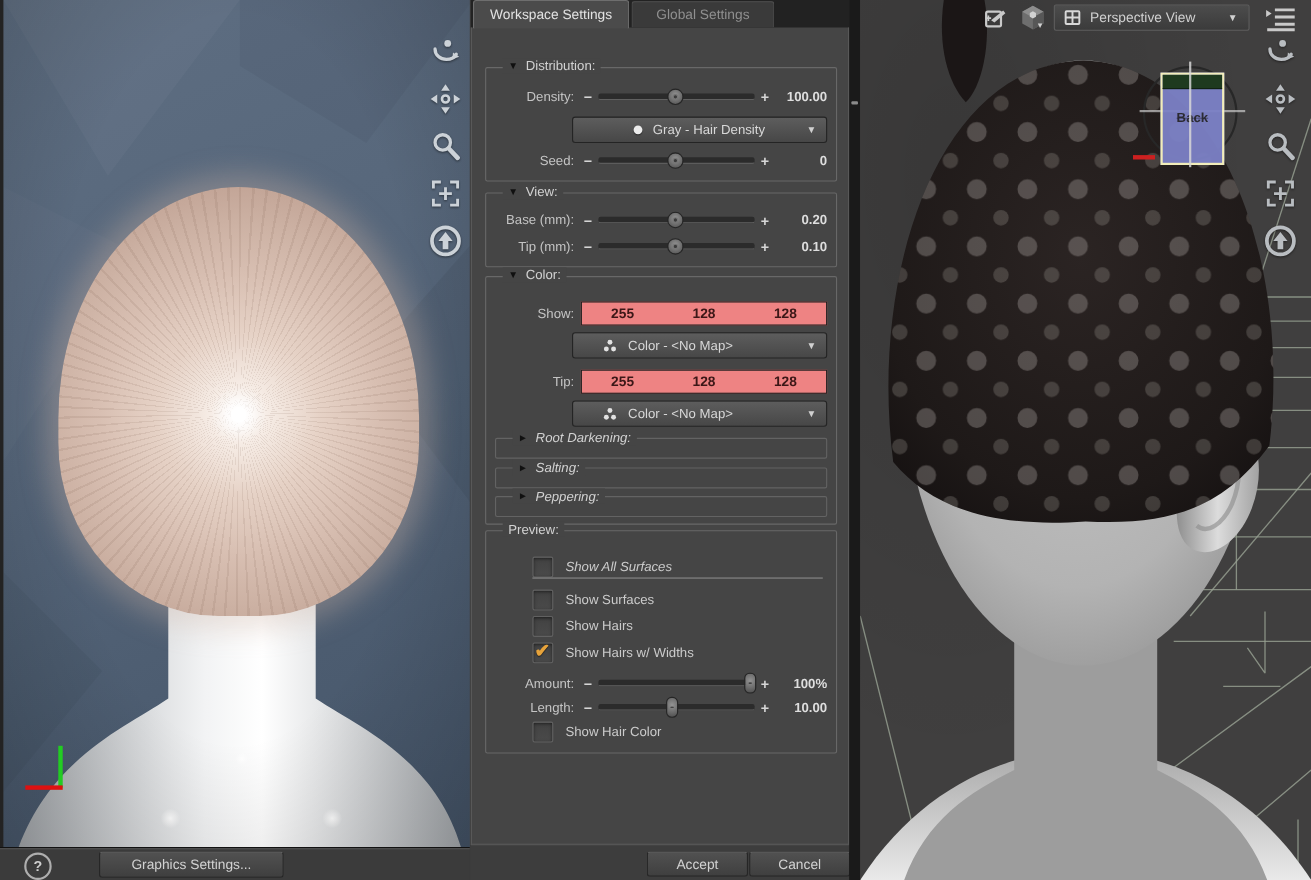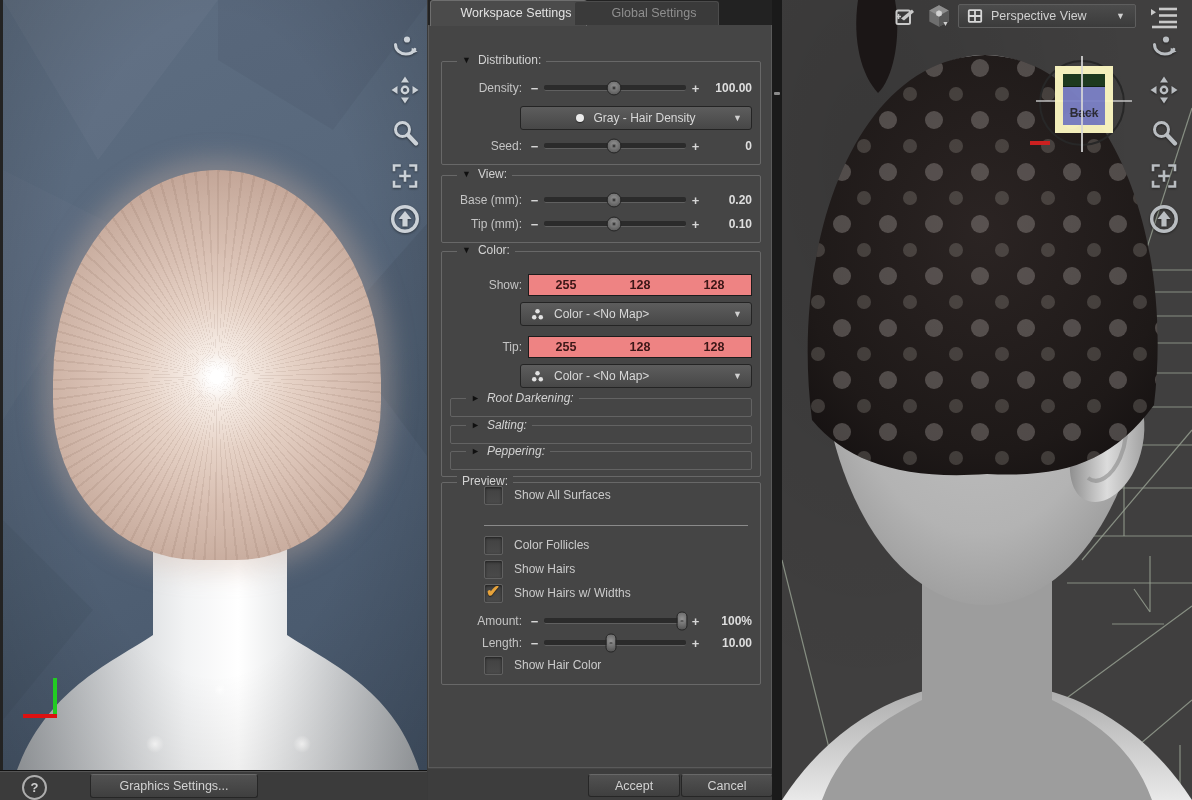--- a/index.html
+++ b/index.html
@@ -31,21 +31,21 @@
     border-top:1px solid #121212;box-shadow:inset 0 1px 0 #555;}
   .help-btn{position:absolute;left:22px;top:4px;width:21px;height:21px;border-radius:50%;
     border:2px solid #aeaeae;color:#cfcfcf;font-weight:bold;font-size:13px;line-height:21px;text-align:center;cursor:pointer;}
   .ds-btn{background:linear-gradient(#515151,#3f3f3f);border:1px solid #262626;border-top-color:#686868;
     border-radius:3px;color:#d2d2d2;font-size:12.5px;cursor:pointer;font-family:inherit;}
   .gfx-btn{position:absolute;left:58px;top:3px;width:168px;height:24px;margin-left:32px;}
   
   .panel{position:absolute;left:428px;top:0;width:344px;height:800px;background:#454545;}
   .tabbar{position:absolute;left:0;top:0;right:0;height:25px;background:#222;}
   .tab{position:absolute;top:1px;height:23px;line-height:23px;text-align:center;font-size:12.5px;
-    border:1px solid #191919;border-bottom:none;border-radius:3px 3px 0 0;cursor:pointer;padding-left:15px;}
+    border:1px solid #191919;border-bottom:none;border-radius:3px 3px 0 0;cursor:pointer;}
   .tab.active{left:2px;width:140px;background:#4b4b4b;color:#e2e2e2;border-color:#6e6e6e;top:0;height:25px;line-height:24px;}
   .tab.inactive{left:146px;width:128px;background:#3a3a3a;color:#8f8f8f;border-color:#4c4c4c;}
   .panel-content{position:absolute;left:0;top:25px;right:0;height:743px;border:1px solid #5a5a5a;border-top:none;box-sizing:border-box;}
   .group{position:absolute;left:12px;right:10px;border:1px solid #686868;border-radius:2px;}
   .legend{position:absolute;top:-9px;left:15px;background:#454545;padding:0 5px;display:flex;align-items:center;gap:7px;
     font-size:12px;color:#d2d2d2;white-space:nowrap;}
   .tri{color:#101010;font-size:9px;line-height:12px;}
   .legend .it{font-style:italic;}
   .srow{position:absolute;left:0;right:8px;height:20px;display:flex;align-items:center;}
   .slabel{width:80px;text-align:right;padding-right:6px;color:#c4c4c4;flex:none;}
@@ -54,21 +54,21 @@
   .shandle{position:absolute;top:50%;transform:translate(-50%,-50%);width:15px;height:15px;border-radius:50%;
     background:radial-gradient(circle at 50% 38%,#939393,#4e4e4e);border:1px solid #262626;box-sizing:border-box;}
   .shandle::after{content:"";position:absolute;inset:4px;border-radius:50%;background:#3b3b3b;border:1px solid #777;}
   .shandle.pill{width:11px;height:19px;border-radius:5px;}
   .shandle.pill::after{inset:8px 3px;border-radius:1px;background:#2e2e2e;border:none;}
   .sval{width:50px;text-align:right;color:#dedede;font-weight:bold;flex:none;}
   .combo{position:absolute;height:22px;background:linear-gradient(#5d5d5d,#474747);border:1px solid #242424;
     border-radius:3px;display:flex;align-items:center;color:#d8d8d8;cursor:pointer;}
   .combo .arrow{position:absolute;right:9px;font-size:9px;color:#d0d0d0;}
   .combo.centered{justify-content:center;gap:9px;}
-  .combo.lefted{padding-left:9px;gap:9px;}
+  .combo.lefted{padding-left:26px;gap:9px;}
   .combo svg{width:15px;height:15px;color:#e2e2e2;}
   .bullet-dot{width:8px;height:8px;border-radius:50%;background:#ececec;box-shadow:0 1px 1px rgba(0,0,0,.5);}
   .crow{position:absolute;left:0;right:8px;height:22px;display:flex;align-items:center;}
   .swatch{flex:1;height:20px;background:#ee8383;border:1px solid #1c1c1c;display:flex;align-items:center;
     justify-content:space-around;color:#3c1717;font-weight:bold;font-size:12.5px;cursor:pointer;}
   .subgroup{position:absolute;left:8px;right:8px;height:17px;border:1px solid #636363;border-radius:2px;}
   .chkrow{position:absolute;left:42px;right:10px;height:20px;display:flex;align-items:center;gap:11px;}
   .chk{width:17px;height:17px;flex:none;background:linear-gradient(#424242,#4a4a4a);border:1px solid #616161;
     border-radius:2px;box-shadow:inset 0 1px 3px rgba(0,0,0,.55);position:relative;cursor:pointer;}
   .chk i{font-style:normal;position:absolute;left:1px;top:-4px;font-size:17px;font-weight:bold;color:#e7a33b;
@@ -88,21 +88,21 @@
   .tool-ic{position:absolute;cursor:pointer;color:#c9c9c9;}
   .tool-ic svg{display:block;}
   .cam-combo{position:absolute;left:176px;top:4px;width:178px;height:24px;background:linear-gradient(#4c4c4c,#3b3b3b);
     border:1px solid #5e5e5e;border-radius:2px;display:flex;align-items:center;gap:8px;padding-left:8px;
     color:#d0d0d0;font-size:12.5px;cursor:pointer;box-sizing:border-box;}
   .cam-combo .arrow{position:absolute;right:10px;font-size:9px;}
   .cam-combo svg{width:16px;height:16px;color:#d8d8d8;}
   .cube-mini-arrow{position:absolute;left:160px;top:20px;font-size:7px;color:#cfcfcf;}
   
   .gizmo-circle{position:absolute;left:257px;top:60px;width:86px;height:86px;border-radius:50%;border:2px solid #272727;box-sizing:border-box;}
-  .cube-face{position:absolute;left:273px;top:66px;width:58px;height:67px;border:8px solid #fef9c3;box-sizing:border-box;
+  .cube-face{position:absolute;left:273px;top:66px;width:58px;height:84px;border:2px solid #fef9c3;box-sizing:border-box;
     background:#7c81c6;opacity:.95;}
   .cube-face .topstrip{position:absolute;left:0;top:0;right:0;height:12px;background:#1d3a1e;border-bottom:1px solid #0e2110;}
   .cube-face .facelabel{position:absolute;left:0;right:0;top:32px;text-align:center;color:#2c2c34;font-size:12px;font-weight:bold;
     text-decoration:line-through;text-decoration-color:rgba(40,40,60,.55);}
   .gizmo-vline{position:absolute;left:299px;top:56px;width:2px;height:96px;background:rgba(215,215,215,.85);}
   .gizmo-hline{position:absolute;left:254px;top:100px;width:96px;height:2px;background:rgba(215,215,215,.65);}
   .gizmo-red{position:absolute;left:248px;top:141px;width:20px;height:4px;background:#cc2020;}
 </style>
 </head>
 <body>
@@ -306,28 +306,28 @@
           <span class="tri">►</span>
           <span class="it">Peppering:</span>
         </div>
       </div>
     </div>
 
     <div class="group" style="top:457px;height:201px;">
       <div class="legend">
         <span>Preview:</span>
       </div>
-      <div class="chkrow" style="top:2px;">
+      <div class="chkrow" style="top:22px;font-style:italic;">
         <span class="chk"></span>
         <span class="chklabel">Show All Surfaces</span>
       </div>
       <div class="pdivider" style="top:42px;"></div>
       <div class="chkrow" style="top:52px;">
         <span class="chk"></span>
-        <span class="chklabel">Color Follicles</span>
+        <span class="chklabel">Show Surfaces</span>
       </div>
       <div class="chkrow" style="top:76px;">
         <span class="chk"></span>
         <span class="chklabel">Show Hairs</span>
       </div>
       <div class="chkrow" style="top:100px;">
         <span class="chk checked">
             <i>✔</i>
           </span>
         <span class="chklabel">Show Hairs w/ Widths</span>

